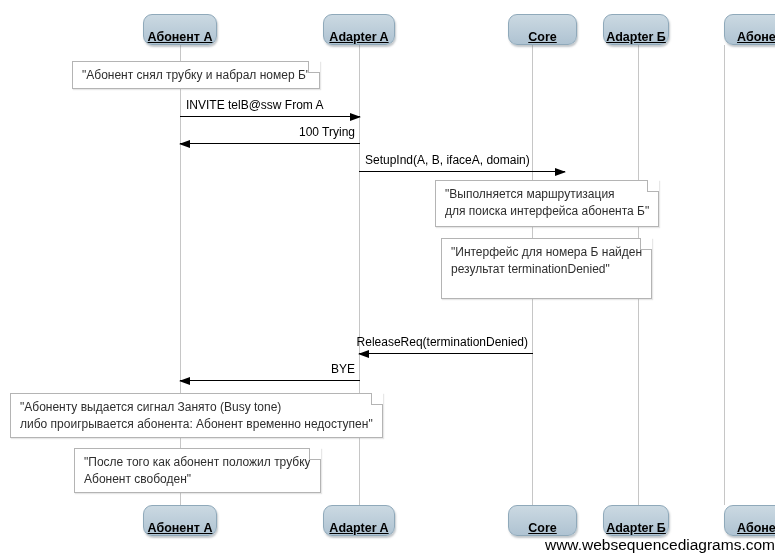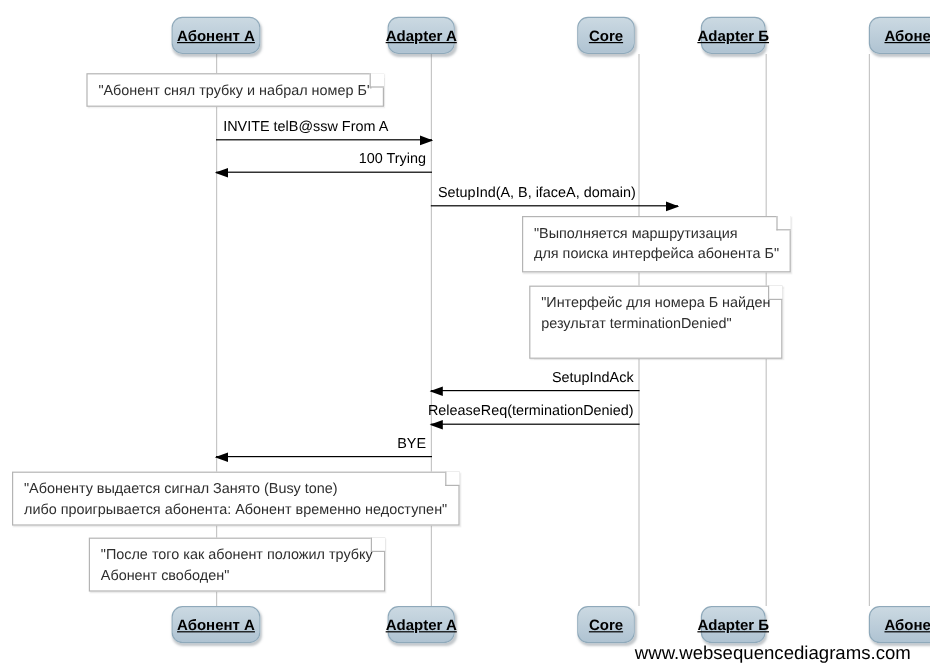--- a/index.html
+++ b/index.html
@@ -6,30 +6,30 @@
   #stage{
     position:relative;width:775px;height:559px;background:#fff;overflow:hidden;
     font-family:"Liberation Sans", sans-serif;color:#000;
   }
   
   .actor{
     position:absolute;height:31px;box-sizing:border-box;
     background:linear-gradient(#cbd9e2,#afc3d2);
     border:1px solid #8fa9ba;border-radius:9px;
     box-shadow:1px 2px 2px rgba(120,130,140,.45);
-    display:flex;align-items:center;justify-content:center;
+    display:flex;align-items:flex-end;justify-content:center;
     font-size:12.5px;font-weight:bold;
   }
   .actor span{text-decoration:underline;white-space:nowrap;}
   .row-top .actor{top:14px;}
   .row-bottom .actor{top:505px;}
   .a0{left:143px;width:74px}
-  .a1{left:323px;width:56px}
-  .a2{left:481px;width:48px}
-  .a3{left:584px;width:54px}
+  .a1{left:323px;width:72px}
+  .a2{left:508px;width:69px}
+  .a3{left:603px;width:66px}
   .a4{left:724px;width:91px}
   
   .lifeline{position:absolute;top:45px;height:460px;width:1px;background:#c6c6c6;}
   .l0{left:180px}.l1{left:359px}.l2{left:532px}.l3{left:638px}.l4{left:724px}
   
   .msg{position:absolute;height:20px;}
   .msg-label{
     position:absolute;bottom:5px;font-size:12px;white-space:nowrap;line-height:13px;
   }
   .dir-right .msg-label{left:6px;}
@@ -56,21 +56,21 @@
     position:absolute;top:-1px;right:-1px;width:11px;height:11px;background:#fff;
     border-left:1px solid #b4b4b4;border-bottom:1px solid #b4b4b4;
   }
   .n1{left:72px;top:61px;min-height:27px}
   .n2{left:435px;top:180px;min-height:47px}
   .n3{left:441px;top:238px;min-height:61px}
   .n4{left:10px;top:393px;min-height:44px}
   .n5{left:74px;top:448px;min-height:44px}
   
   .watermark{
-    position:absolute;top:536px;right:16px;font-size:15.5px;color:#000;white-space:nowrap;
+    position:absolute;top:536px;right:0;font-size:15.5px;color:#000;white-space:nowrap;
   }
 </style>
 </head>
 <body>
 
 <div id="stage">
 
   <div class="lifeline l0"></div>
   <div class="lifeline l1"></div>
   <div class="lifeline l2"></div>
@@ -102,26 +102,20 @@
       </div>
   </div>
   <div class="msg dir-left m2">
     <div class="msg-label">100 Trying</div>
     <div class="msg-line">
         <span class="arrowhead"></span>
       </div>
   </div>
   <div class="msg dir-right m3">
     <div class="msg-label">SetupInd(A, B, ifaceA, domain)</div>
-    <div class="msg-line">
-        <span class="arrowhead"></span>
-      </div>
-  </div>
-  <div class="msg dir-left m4">
-    <div class="msg-label">SetupIndAck</div>
     <div class="msg-line">
         <span class="arrowhead"></span>
       </div>
   </div>
   <div class="msg dir-left m5">
     <div class="msg-label">ReleaseReq(terminationDenied)</div>
     <div class="msg-line">
         <span class="arrowhead"></span>
       </div>
   </div>

